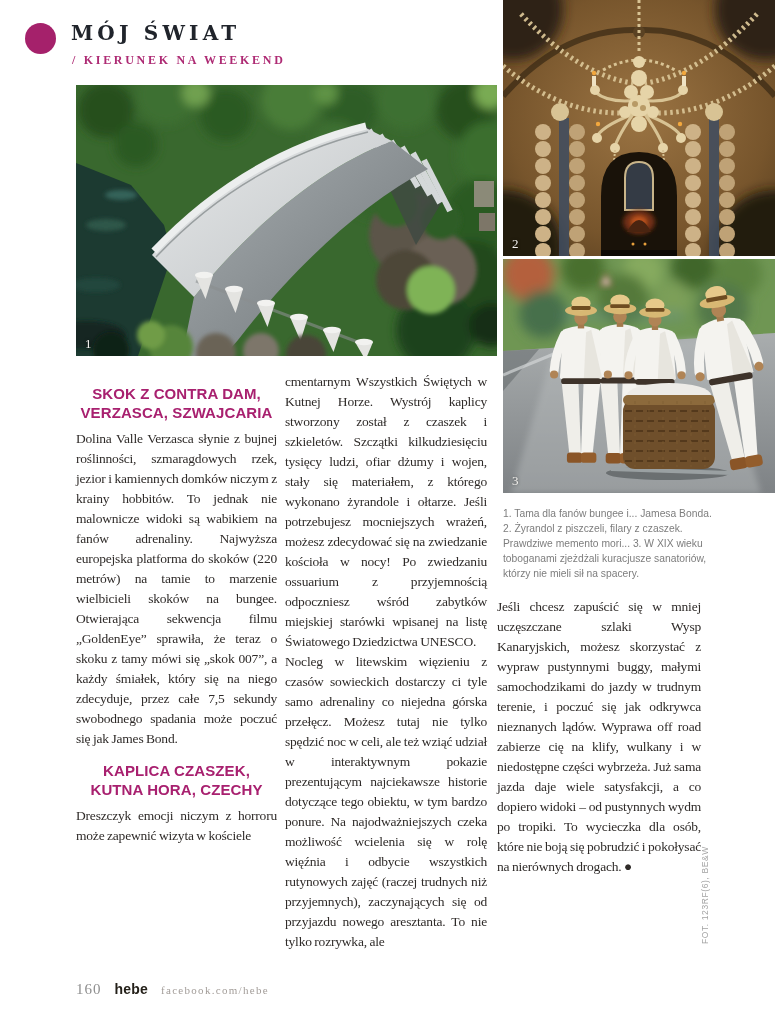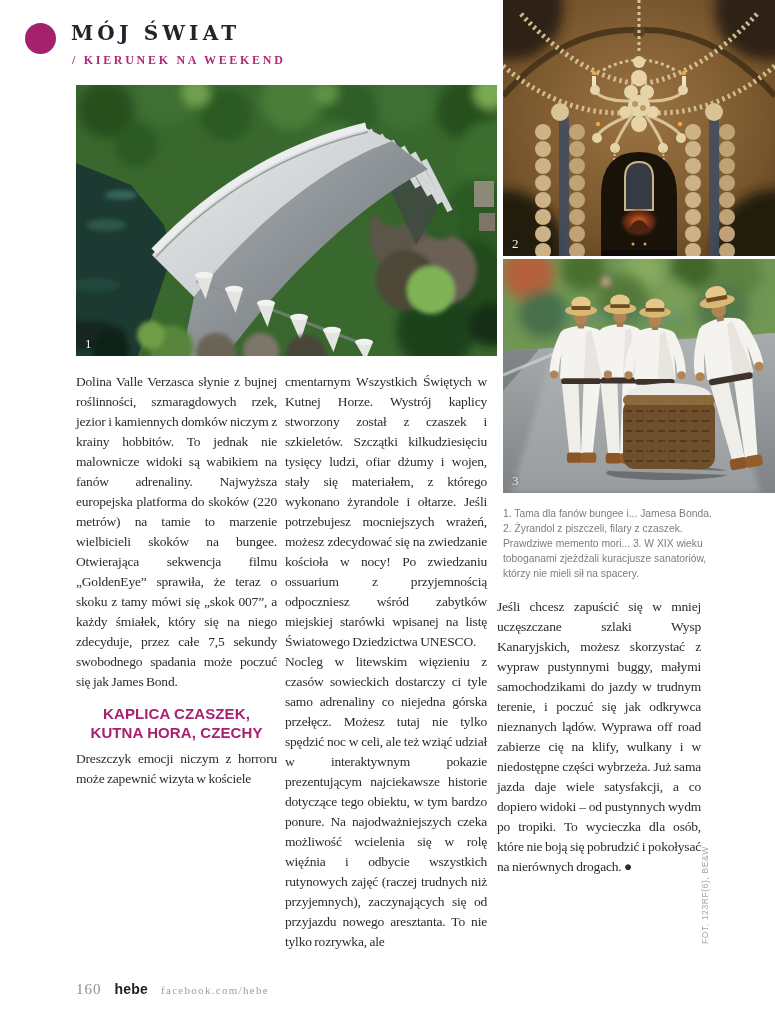--- a/index.html
+++ b/index.html
@@ -377,20 +377,21 @@
 
       <use href="#porter" transform="translate(78,40) scale(1.28)"></use>
       <use href="#porter" transform="translate(212,30) rotate(-10) scale(1.42)"></use>
     </svg>
     <span class="photo-label">3</span>
   </div>
 
   <div class="photo-caption">1. Tama dla fanów bungee i... Jamesa Bonda. 2. Żyrandol z piszczeli, filary z czaszek. Prawdziwe memento mori...   3. W XIX wieku toboganami zjeżdżali kuracjusze sanatoriów, którzy nie mieli sił na spacery.</div>
 
   <div class="col col1">
+    <h3>SKOK Z CONTRA DAM, VERZASCA, SZWAJCARIA</h3>
     <p>Dolina Valle Verzasca słynie z bujnej roślinności, szmaragdowych rzek, jezior i kamiennych domków niczym z krainy hobbitów. To jednak nie malownicze widoki są wabikiem na fanów adrenaliny. Najwyższa europejska platforma do skoków (220 metrów) na tamie to marzenie wielbicieli skoków na bungee. Otwierająca sekwencja filmu „GoldenEye” sprawiła, że teraz o skoku z tamy mówi się „skok 007”, a każdy śmiałek, który się na niego zdecyduje, przez całe 7,5 sekundy swobodnego spadania może poczuć się jak James Bond.</p>
     <h3>KAPLICA CZASZEK, KUTNA HORA, CZECHY</h3>
     <p>Dreszczyk emocji niczym z horroru może zapewnić wizyta w kościele</p>
   </div>
 
   <div class="col col2">
     <p>cmentarnym Wszystkich Świętych w Kutnej Horze. Wystrój kaplicy stworzony został z czaszek i szkieletów. Szczątki kilkudziesięciu tysięcy ludzi, ofiar dżumy i wojen, stały się materiałem, z którego wykonano żyrandole i ołtarze. Jeśli potrzebujesz mocniejszych wrażeń, możesz zdecydować się na zwiedzanie kościoła w nocy! Po zwiedzaniu ossuarium z przyjemnością odpoczniesz wśród zabytków miejskiej starówki wpisanej na listę Światowego Dziedzictwa UNESCO.</p>
     <p>Nocleg w litewskim więzieniu z czasów sowieckich dostarczy ci tyle samo adrenaliny co niejedna górska przełęcz. Możesz tutaj nie tylko spędzić noc w celi, ale też wziąć udział w interaktywnym pokazie prezentującym najciekawsze historie dotyczące tego obiektu, w tym bardzo ponure. Na najodważniejszych czeka możliwość wcielenia się w rolę więźnia i odbycie wszystkich rutynowych zajęć (raczej trudnych niż przyjemnych), zaczynających się od przyjazdu nowego aresztanta. To nie tylko rozrywka, ale</p>
   </div>
 

